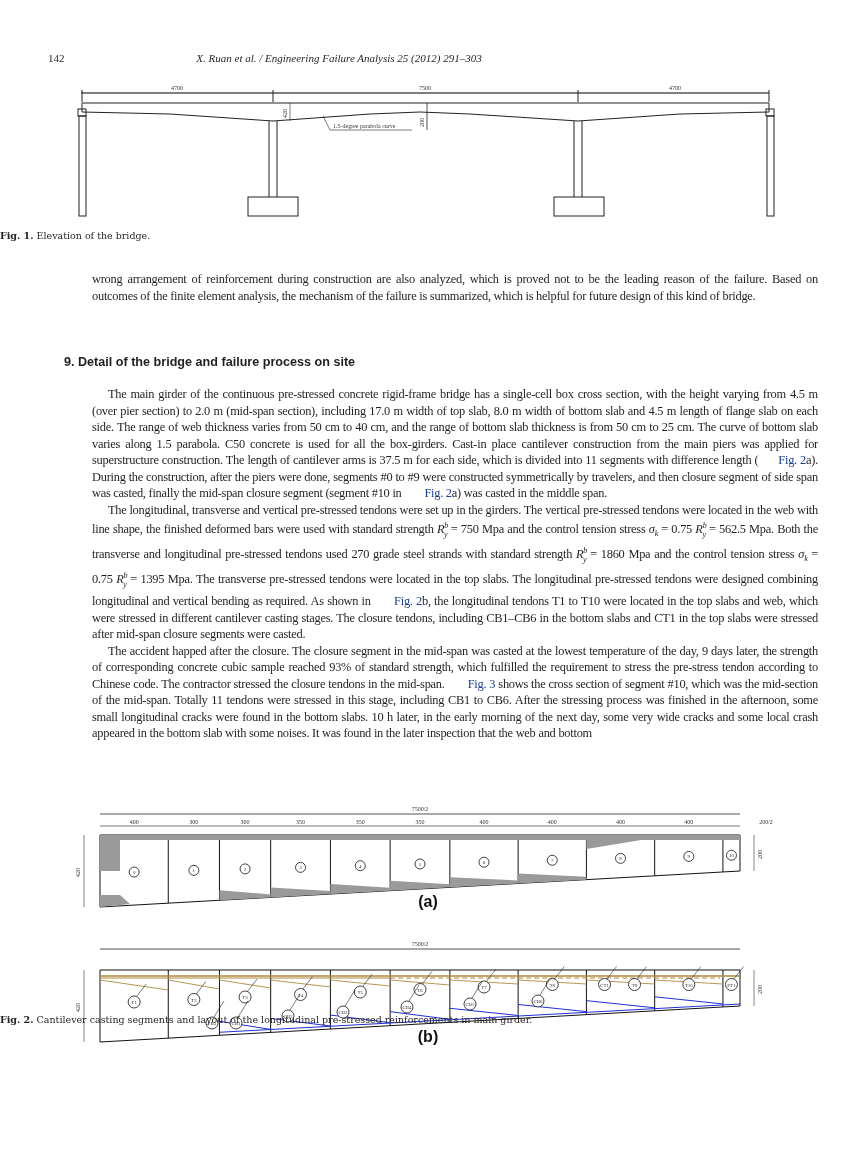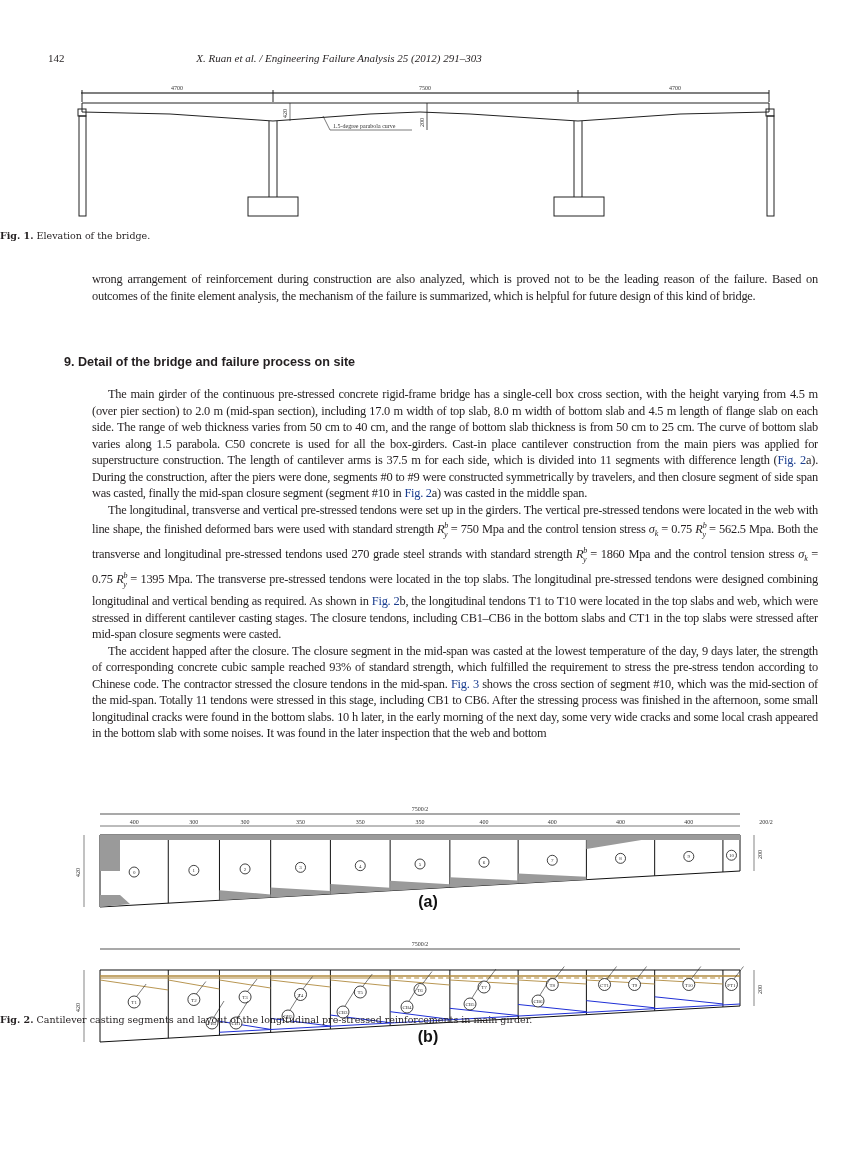--- a/index.html
+++ b/index.html
@@ -7,21 +7,21 @@
   .hdr { position: absolute; top: 52px; left: 0; width: 846px; font-family: "Liberation Serif", serif; font-size: 11px; }
   .hdr .pg { position: absolute; left: 48px; }
   .hdr .jr { position: absolute; left: 0; width: 678px; text-align: center; font-style: italic; }
   svg { position: absolute; left: 0; }
   .cap { position: absolute; left: 0; width: 694px; text-align: left; font-family: "DejaVu Serif", serif; font-size: 9.5px; }
   .cap b { font-weight: bold; }
   .text { position: absolute; left: 64px; width: 726px; font-family: Liberation Serif, serif; font-size: 12.4px; line-height: 16.5px; text-align: justify; letter-spacing: -0.25px; margin-left: 28px; }
   .text p { margin: 0; }
   .text p.ind { text-indent: 16px; }
   .sec { position: absolute; left: 64px; top: 355px; font-family: "Liberation Sans", sans-serif; font-size: 12.6px; font-weight: bold; }
-  .link { color: #1a3d8f; }
+  .link { color: #1a3d8f; padding-left: 20px; }
   .dim { font-family: "Liberation Serif", serif; font-size: 6px; fill: #333; }
   .lbl { font-family: "Liberation Serif", serif; font-size: 5px; fill: #333; }
   .big { font-family: "Liberation Sans", sans-serif; font-size: 16px; font-weight: bold; fill: #111; }
 </style>
 </head>
 <body>
 
 <div class="hdr">
   <span class="pg">142</span>
   <span class="jr">X. Ruan et al. / Engineering Failure Analysis 25 (2012) 291–303</span>

